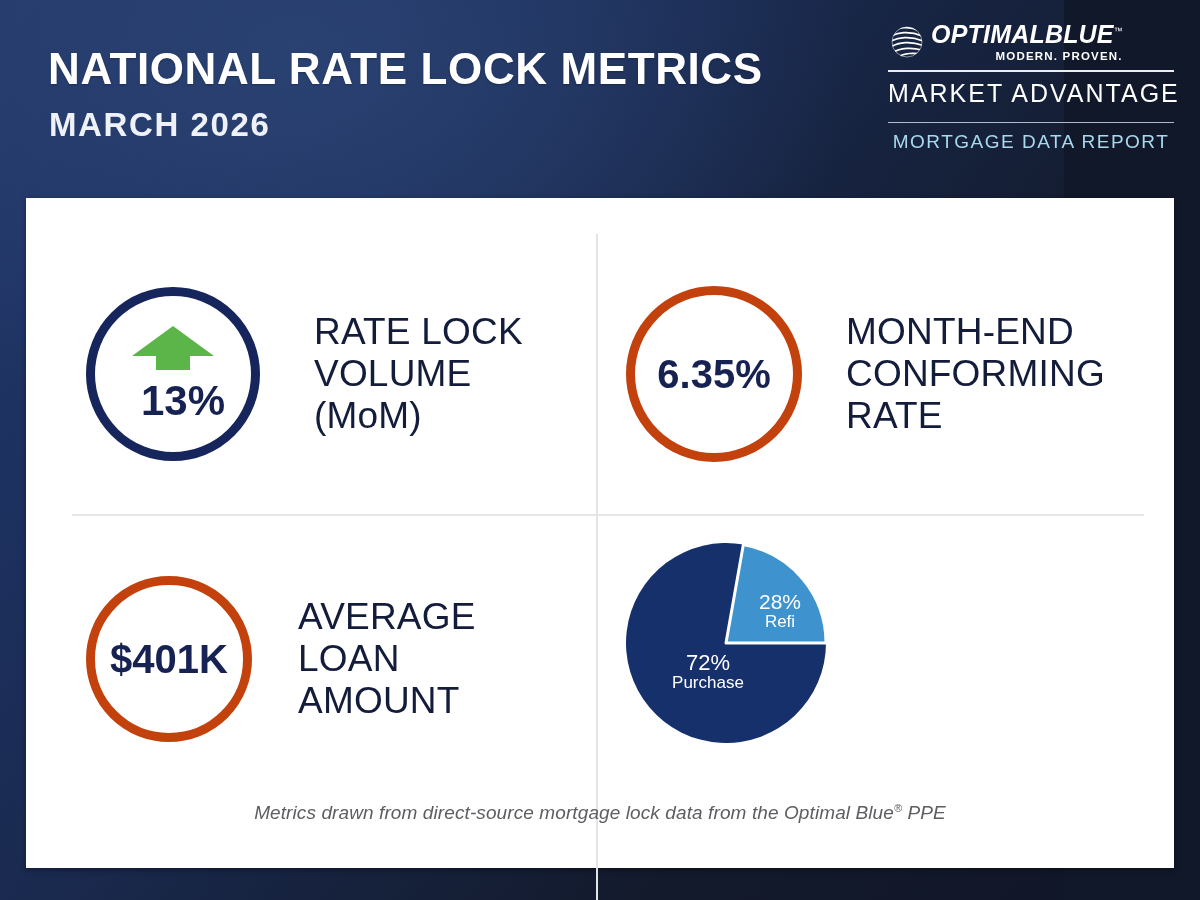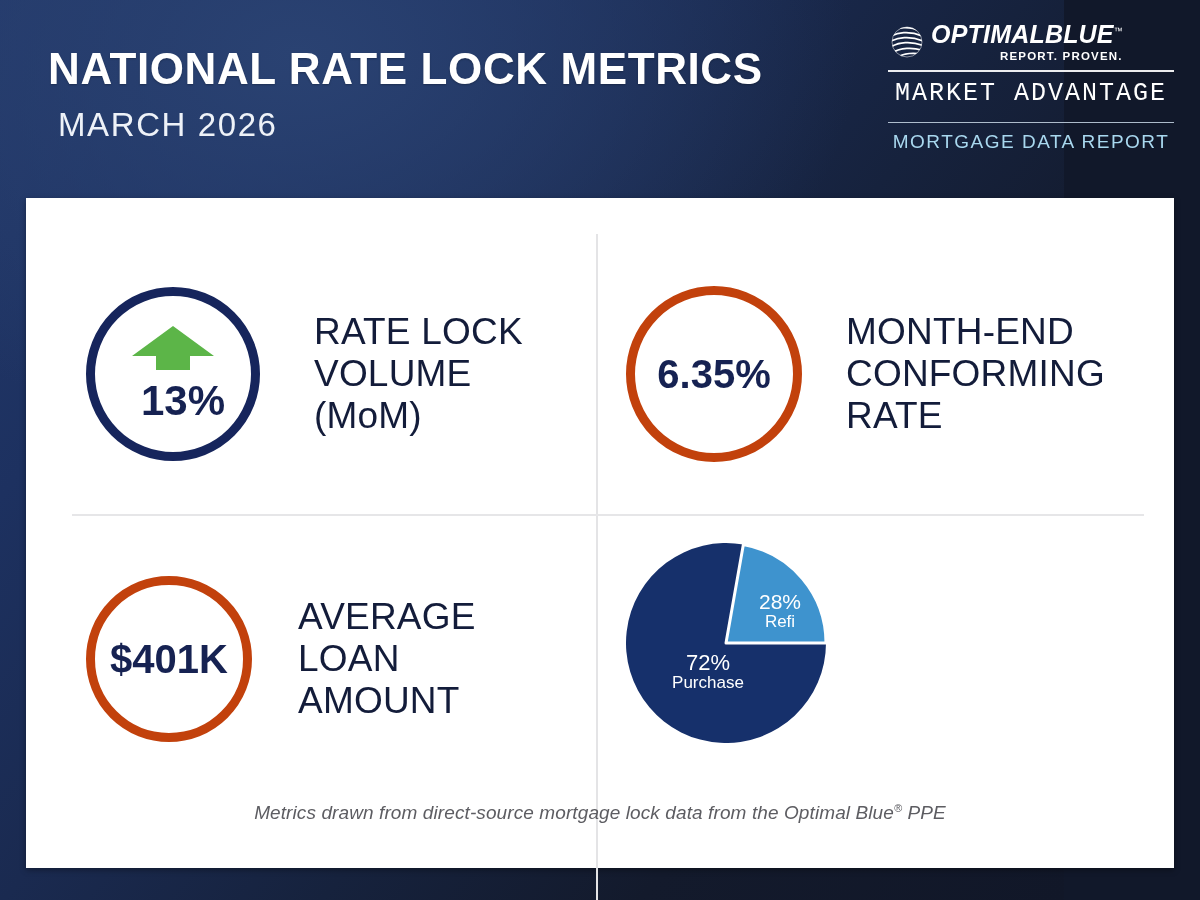--- a/index.html
+++ b/index.html
@@ -19,22 +19,22 @@
 
   
   .header { position:absolute; left:0; top:0; width:1200px; height:198px; }
   .title {
     position:absolute; left:48px; top:44px;
     font-size:44px; font-weight:bold; letter-spacing:0.6px;
     color:#ffffff; white-space:nowrap;
     text-shadow:0 1px 2px rgba(0,0,0,0.25);
   }
   .subtitle {
-    position:absolute; left:58px; top:106px;
-    font-size:33px; font-weight:400; letter-spacing:1.6px;
+    position:absolute; left:49px; top:106px;
+    font-size:33px; font-weight:700; letter-spacing:1.6px;
     color:#eef2f8; white-space:nowrap;
   }
 
   
   .logo-block { position:absolute; right:26px; top:22px; width:286px; }
   .logo-row { display:flex; align-items:center; justify-content:flex-start; gap:7px; padding-left:2px; }
   .globe { width:34px; height:34px; flex:0 0 34px; }
   .wordmark { display:flex; flex-direction:column; align-items:flex-start; }
   .wm-main {
     font-size:25px; font-weight:bold; letter-spacing:0.2px; color:#ffffff; line-height:1.02;
@@ -43,21 +43,21 @@
   }
   .wm-tm { font-size:9px; vertical-align:super; font-weight:normal; letter-spacing:0; }
   .wm-sub {
     font-size:11.5px; font-weight:bold; letter-spacing:1.2px; color:#ffffff;
     align-self:flex-end; margin-top:2px;
   }
   .rule { height:2px; background:#ffffff; opacity:0.92; margin:8px 0 0 0; }
   .rule.thin { height:1.5px; background:#c9d8e6; opacity:0.85; }
   .market-adv {
     text-align:center; color:#ffffff; font-size:25px; font-weight:300;
-    letter-spacing:2.0px; padding:7px 0 6px 0; white-space:nowrap;font-family:Liberation Mono, monospace;
+    letter-spacing:2.0px; padding:7px 0 6px 0; white-space:nowrap;
   }
   .mortgage-rep {
     text-align:center; color:#a9d8ef; font-size:19px; font-weight:300;
     letter-spacing:1.5px; padding:8px 0 0 0; white-space:nowrap;
   }
 
   
   .card {
     position:absolute; left:26px; top:198px; width:1148px; height:670px;
     background:#ffffff;
@@ -148,21 +148,21 @@
               <path d="M-3 19 C 6 11, 22 11, 33 16"></path>
               <path d="M-2 24 C 7 16, 23 16, 34 21"></path>
               <path d="M1 29 C 9 22, 24 22, 35 26"></path>
               <path d="M6 33 C 13 28, 25 27, 34 30"></path>
             </g>
             <circle cx="17" cy="17" r="15" fill="none" stroke="#ffffff" stroke-width="0.9" opacity="0.55"></circle>
           </svg>
         </span>
         <span class="wordmark">
           <span class="wm-main"><span>OPTIMALBLUE</span><span class="wm-tm">™</span></span>
-          <span class="wm-sub">REPORT. PROVEN.</span>
+          <span class="wm-sub">MODERN. PROVEN.</span>
         </span>
       </div>
 
       <div class="rule"></div>
       <div class="market-adv">MARKET ADVANTAGE</div>
       <div class="rule thin"></div>
       <div class="mortgage-rep">MORTGAGE DATA REPORT</div>
     </div>
   </div>
 

